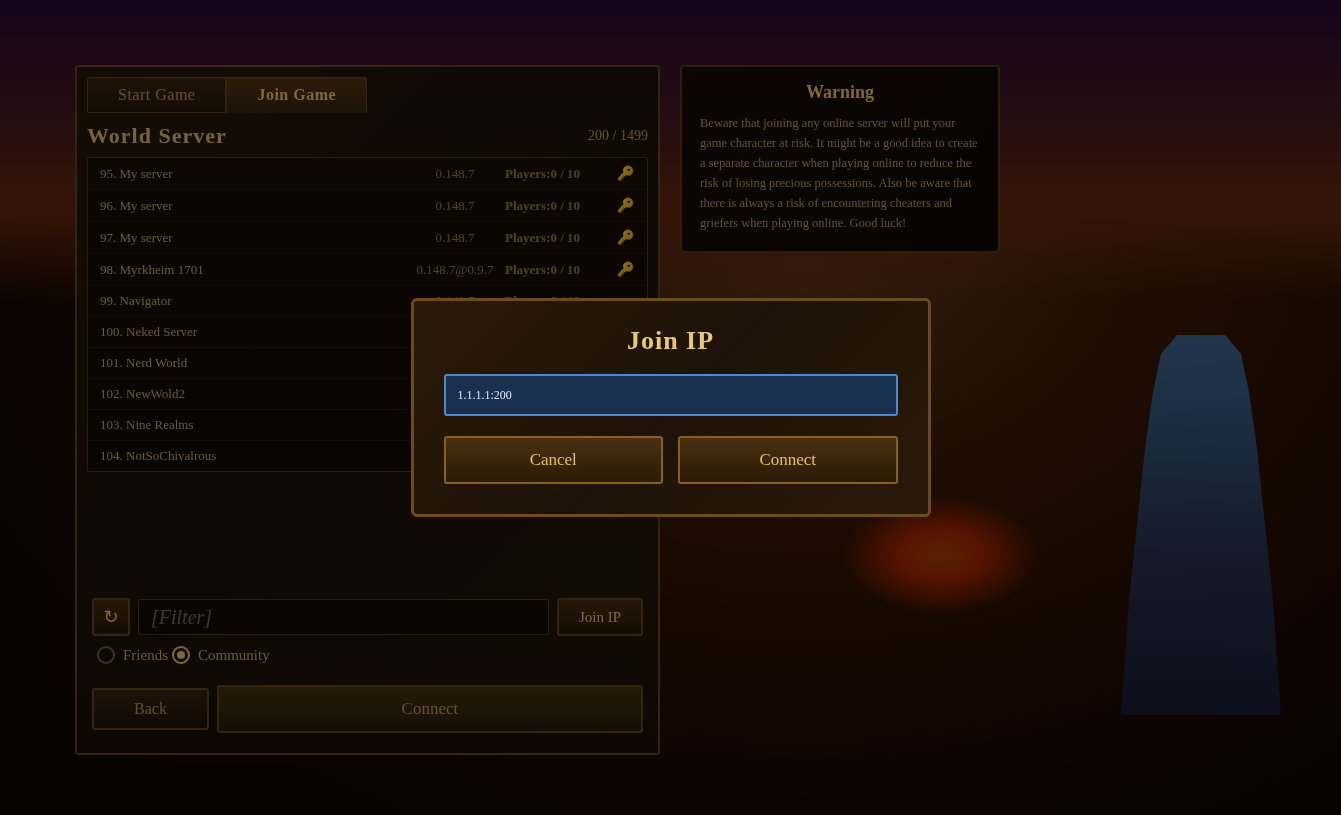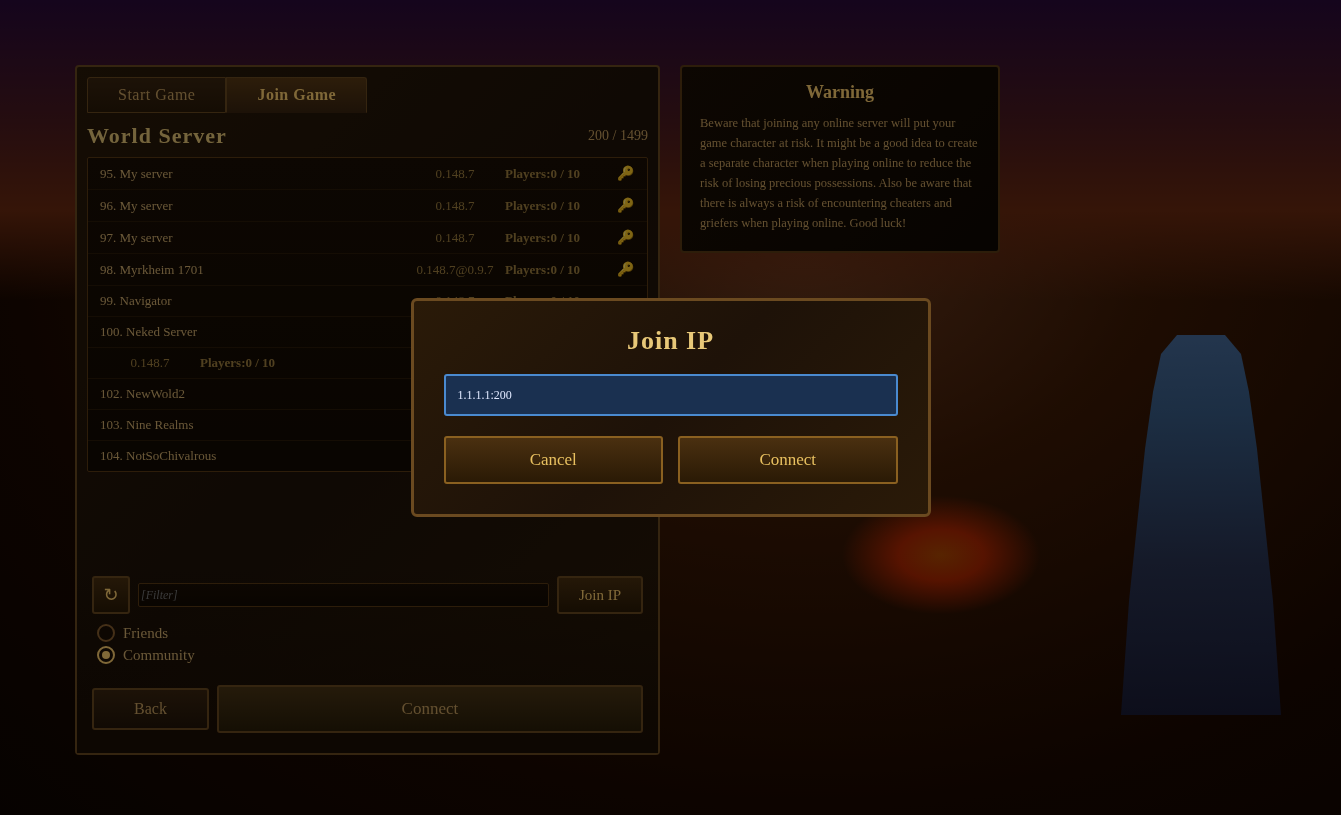--- a/index.html
+++ b/index.html
@@ -196,46 +196,46 @@
       color: #ffd070;
       font-size: 18px;
       cursor: pointer;
       display: flex;
       align-items: center;
       justify-content: center;
     }
 
     .filter-input {
       flex: 1;
-      height: 24px;
+      height: 36px;
       background: linear-gradient(to bottom, #1a0e04 0%, #120a02 100%);
       border: 1px solid #5a3a15;
       border-radius: 2px;
       color: #806040;
-      font-size: 12px;
-      padding: 0 2px;
+      font-size: 20px;
+      padding: 0 12px;
       font-family: 'Georgia', serif;
       font-style: italic;
     }
 
     .join-ip-btn {
       height: 38px;
       padding: 0 20px;
       background: linear-gradient(to bottom, #4a3010 0%, #2a1a05 100%);
       border: 2px solid #6b4a20;
       border-radius: 3px;
       color: #ffd070;
       font-size: 15px;
       cursor: pointer;
       font-family: 'Georgia', serif;
     }
 
     .radio-group {
       display: flex;
-      flex-direction: column;
+      flex-direction: row;
       gap: 4px;
       margin-bottom: 12px;
       padding-left: 5px;
     }
 
     .radio-item {
       display: flex;
       align-items: center;
       gap: 8px;
       cursor: pointer;
@@ -451,20 +451,21 @@
           <span class="server-players">Players:0 / 10</span>
           <span class="server-lock"></span>
         </div>
         <div class="server-row">
           <span class="server-name">100. Neked Server</span>
           <span class="server-version">0.148.7</span>
           <span class="server-players">Players:0 / 10</span>
           <span class="server-lock"></span>
         </div>
         <div class="server-row">
+          <span class="server-name">101. Nerd World</span>
           <span class="server-version">0.148.7</span>
           <span class="server-players">Players:0 / 10</span>
           <span class="server-lock"></span>
         </div>
         <div class="server-row">
           <span class="server-name">102. NewWold2</span>
           <span class="server-version">0.148.7</span>
           <span class="server-players">Players:1 / 10</span>
           <span class="server-lock"></span>
         </div>

